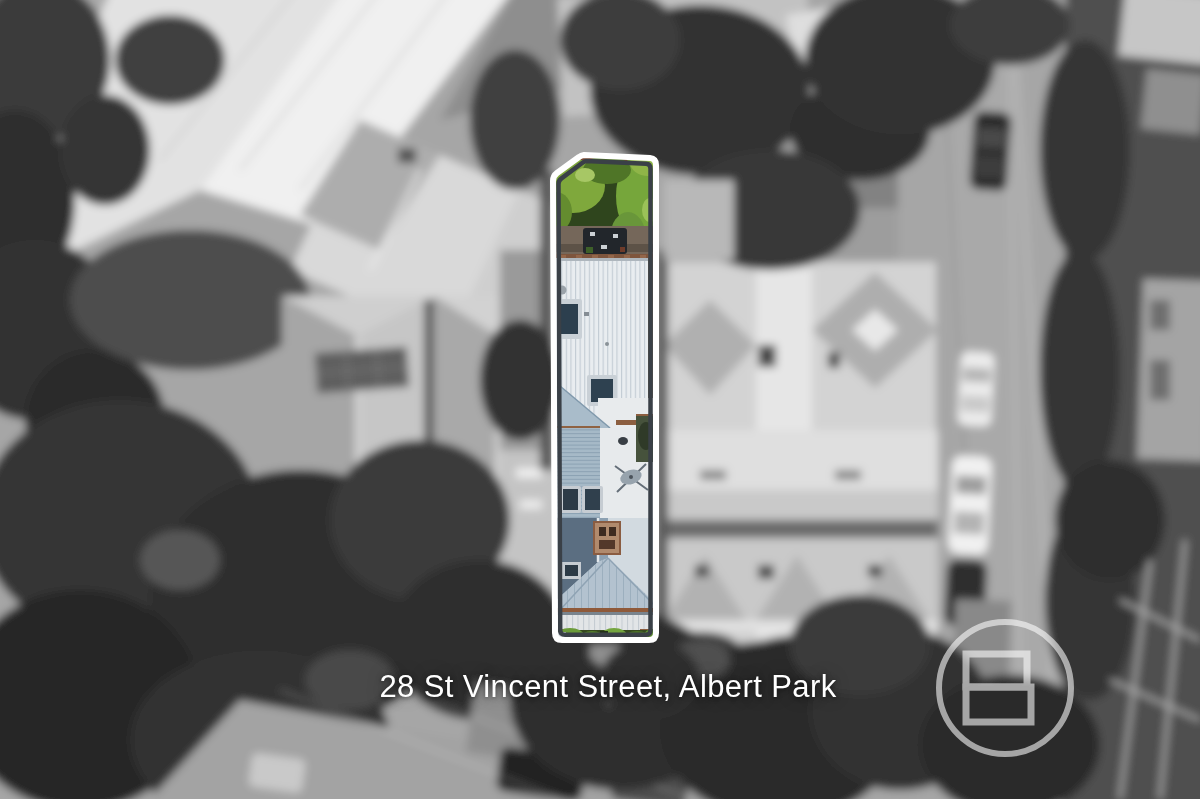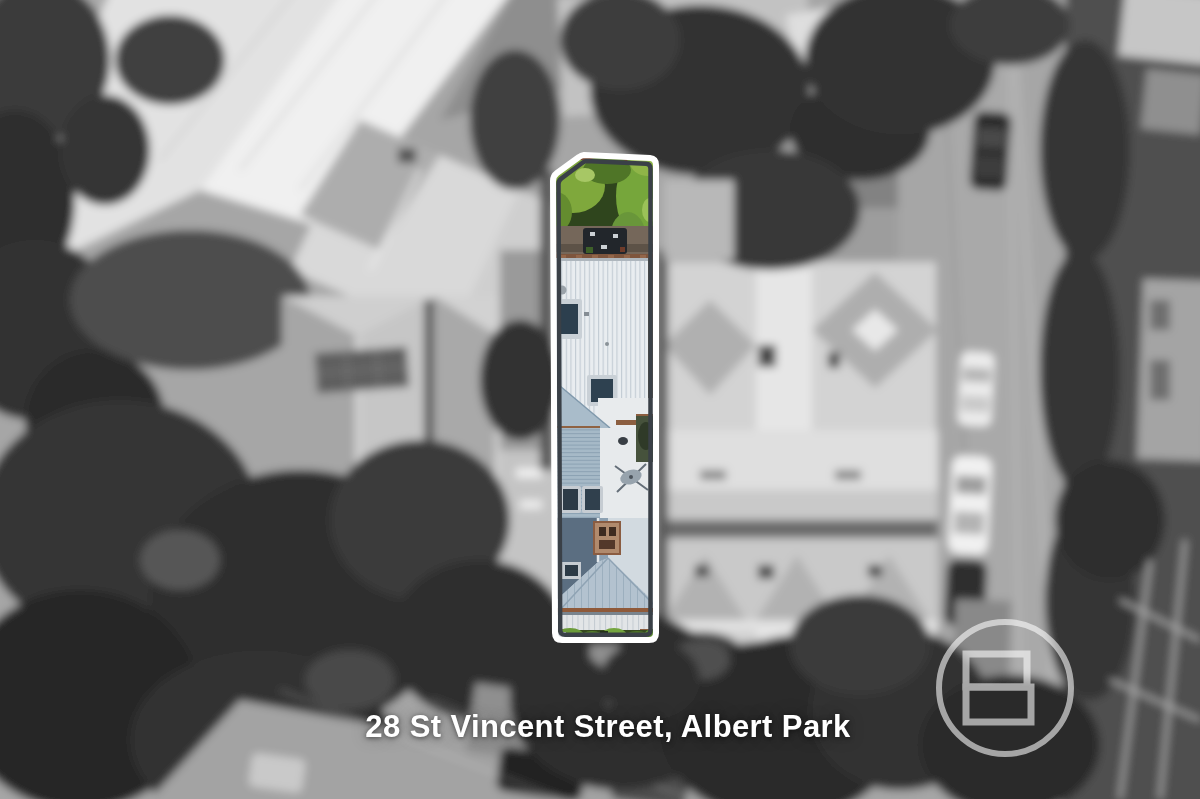--- a/index.html
+++ b/index.html
@@ -3,24 +3,23 @@
 <meta charset="utf-8">
 <style>
   html,body{margin:0;padding:0;background:#1c1c1c;}
   .stage{
     position:relative;width:1200px;height:799px;overflow:hidden;
     background:#a6a6a6;font-family:"Liberation Sans",sans-serif;
   }
   .stage svg{position:absolute;left:0;top:0;}
   .caption{
     position:absolute;top:669px;left:608px;transform:translateX(-50%);
-    white-space:nowrap;color:#ffffff;font-size:31px;font-weight:700;
+    white-space:nowrap;color:#ffffff;font-size:31px;font-weight:400;
     letter-spacing:0.4px;
     text-shadow:0 1px 5px rgba(0,0,0,.55),0 0 16px rgba(0,0,0,.35);
-    margin-top:40px;
   }
   .logo{position:absolute;left:931px;top:615px;width:148px;height:148px;}
 </style>
 </head>
 <body>
 
 <div class="stage">
 <svg width="1200" height="799" viewBox="0 0 1200 799">
   <defs>
     <filter id="bgblur" x="-3%" y="-3%" width="106%" height="106%">

